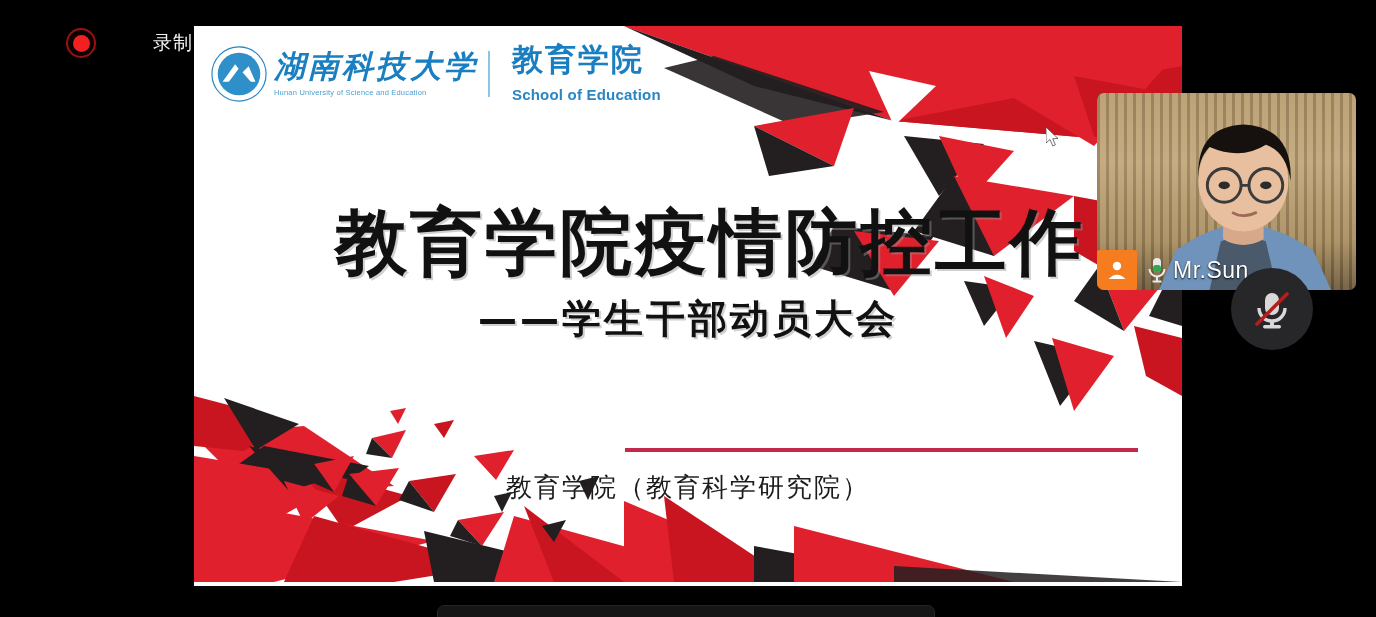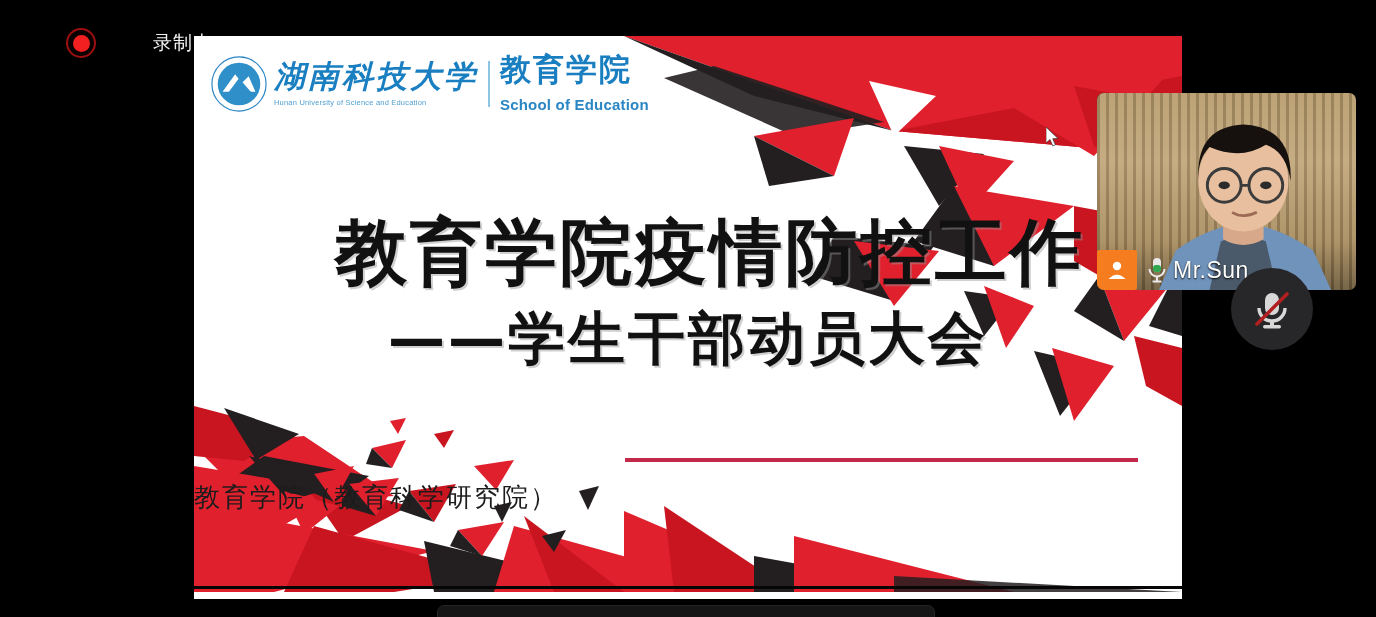--- a/index.html
+++ b/index.html
@@ -19,52 +19,52 @@
     width: 30px; height: 30px; border-radius: 50%;
     background: #0a0000;
     border: 2px solid #9e1010;
     display: flex; align-items: center; justify-content: center;
   }
   .rec-dot i { width: 17px; height: 17px; border-radius: 50%; background: #f22020; display:block; }
   .rec-label { color: #f2f2f2; font-size: 19px; letter-spacing: 1px; margin-left: 45px; }
 
   
   .slide {
-    position: absolute; left: 194px; top: 36px;
+    position: absolute; left: 194px; top: 26px;
     width: 988px; height: 563px;
     background: #ffffff; overflow: hidden;
   }
   .slide-art { position:absolute; inset:0; }
 
   
   .logo { position: absolute; left: 16px; top: 18px; display: flex; align-items: center; }
   .seal { width: 58px; height: 58px; flex: 0 0 58px; }
   .logo-cn {
     font-family: "DejaVu Serif", "Liberation Serif", serif;
     color: #1a7fc1; font-size: 31px; font-weight: 700;
     font-style: italic; letter-spacing: 3px; line-height: 1;
   }
   .logo-en { color: #4f9fd0; font-size: 7.5px; letter-spacing: .2px; margin-top: 6px; white-space: nowrap;}
   .logo-left { padding: 0 10px 0 6px; border-right: 2px solid #8dc4e4; }
-  .logo-right { padding-left: 10px; }
+  .logo-right { padding-left: 22px; }
   .logo-right .logo-cn { font-style: normal; font-family: "Liberation Sans", sans-serif; letter-spacing: 2px;}
   .logo-right .logo-en { color:#2a86c4; font-size: 15px; font-weight: 700; margin-top: 11px; }
 
   
   .title-block { position: absolute; left: 0; right: 0; top: 178px; text-align: center; }
   .title-main, .title-sub {
     font-family: "DejaVu Sans", "Liberation Sans", sans-serif;
     font-weight: 700; color: #111; letter-spacing: 3px;
     text-shadow: 2px 2px 0 rgba(150,150,150,.45);
   }
   .title-main { font-size: 72px; line-height: 1.08; margin-left: 44px; }
-  .title-sub  { font-size: 57px; line-height: 1.08; margin-top: 16px; }
+  .title-sub  { font-size: 39px; line-height: 1.08; margin-top: 16px; }
   .rule { position: absolute; left: 431px; top: 422px; width: 513px; height: 4px; background: #c2294a; }
   .subtitle {
-    position: absolute; left: 0; right: 0; top: 444px; text-align: left;
+    position: absolute; left: 0; right: 0; top: 444px; text-align: center;
     font-size: 26px; color: #1c1c1c; letter-spacing: 2px;
     font-family: "DejaVu Sans", "Liberation Sans", sans-serif;
   }
 
   
   .cursor { position: absolute; left: 1046px; top: 127px; width: 14px; height: 20px; }
 
   
   .video-tile {
     position: absolute; left: 1097px; top: 93px;

